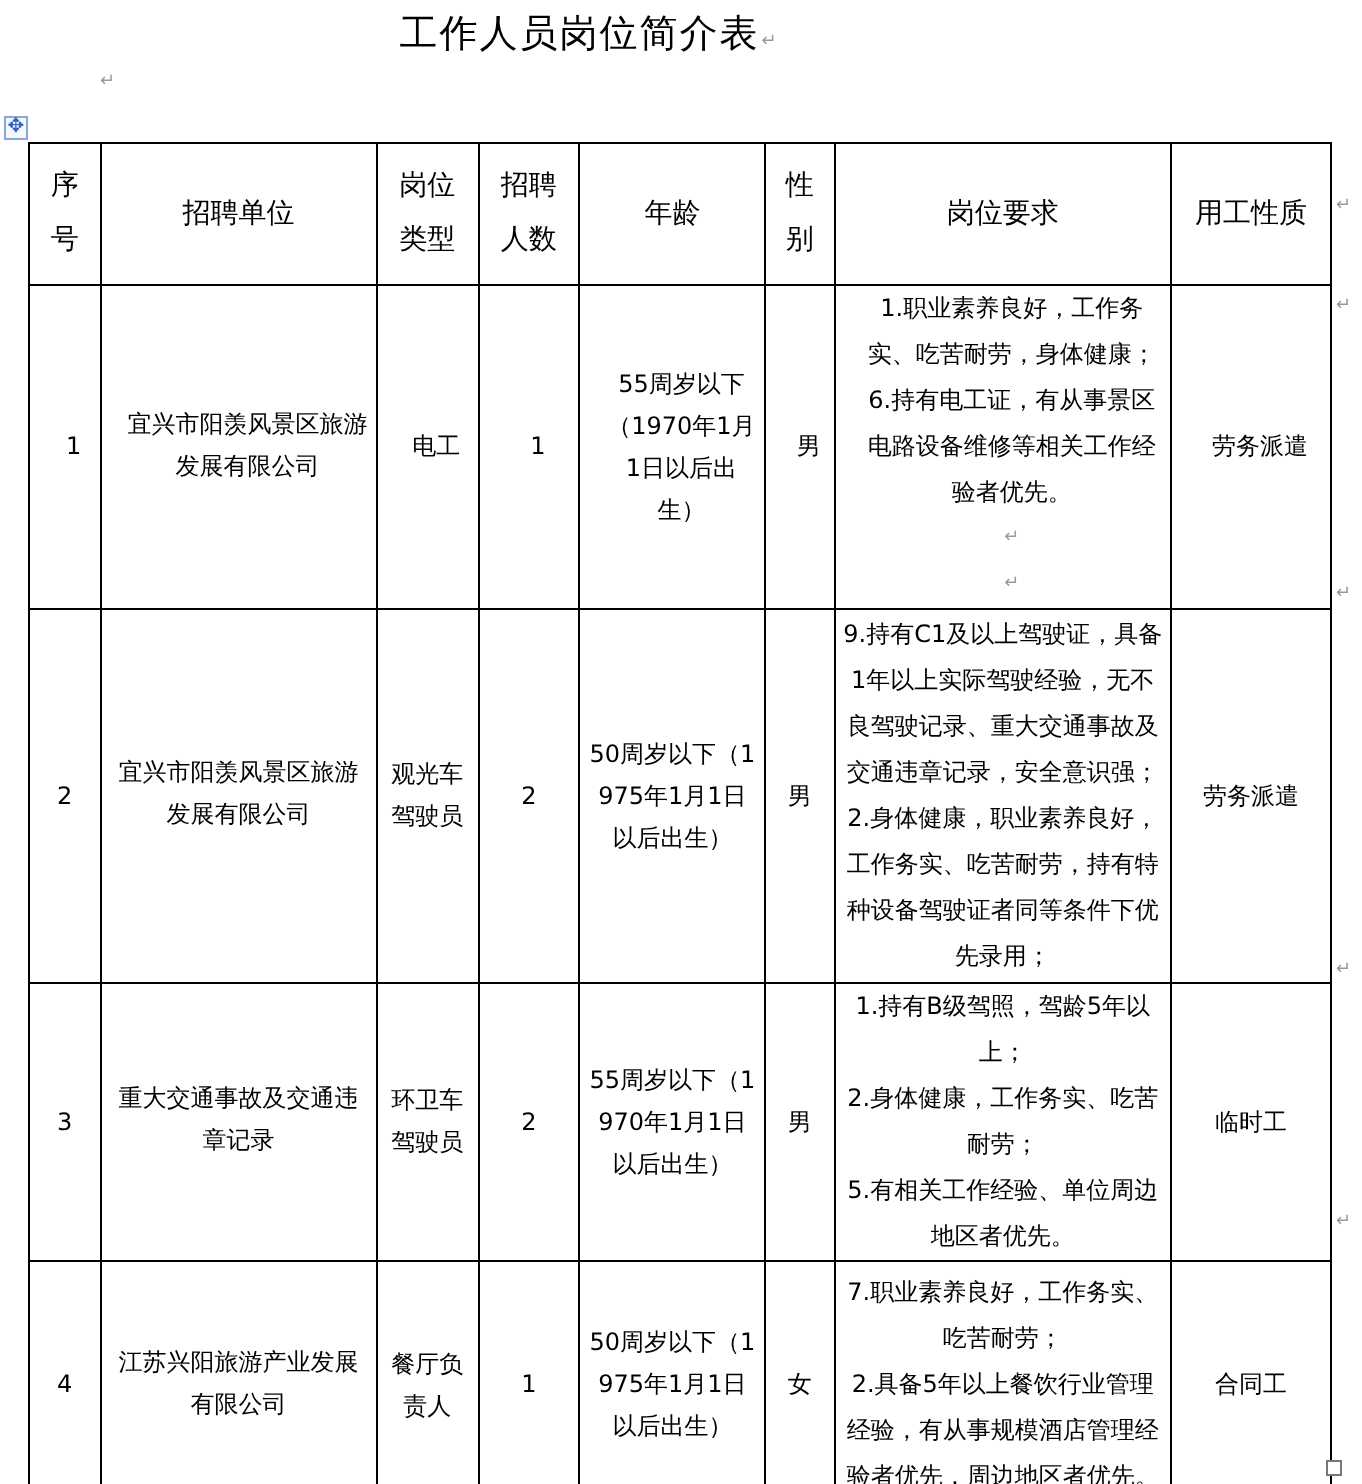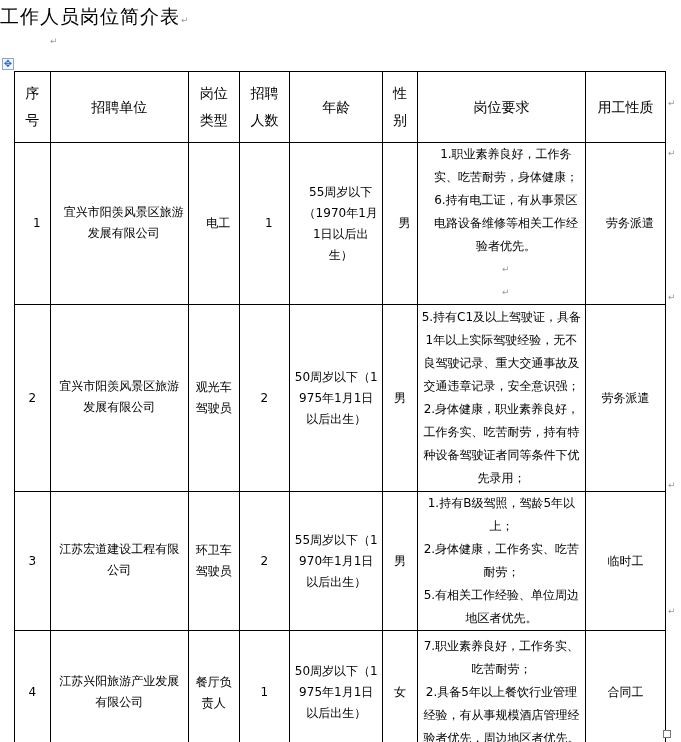--- a/index.html
+++ b/index.html
@@ -13,20 +13,21 @@
     position: relative;
     overflow: hidden;
     font-family: "DejaVu Sans", "Liberation Sans", sans-serif;
     color: #000;
   }
   .title {
     position: absolute;
     left: 0;
     top: 4px;
     width: 589px;
+    text-align: center;
     font-size: 19px;
     letter-spacing: 1px;
   }
   .title .para-mark { margin-left: 1px; }
   .para-mark {
     color: #9a9a9a;
     font-size: 9px;
     vertical-align: baseline;
   }
   .empty-para {
@@ -170,28 +171,28 @@
       <td>劳务派遣</td>
     </tr>
     <tr class="r2">
       <td>2</td>
       <td class="unit">宜兴市阳羡风景区旅游发展有限公司</td>
       <td>观光车驾驶员</td>
       <td>2</td>
       <td class="age">50周岁以下（1975年1月1日以后出生）</td>
       <td>男</td>
       <td class="req">
-        <span class="line">5.持有C1及以上驾驶证，具备1年以上实际驾驶经验，无不良驾驶记录、重大交通事故及交通违章记录，安全意识强；</span>
+        <span class="line">9.持有C1及以上驾驶证，具备1年以上实际驾驶经验，无不良驾驶记录、重大交通事故及交通违章记录，安全意识强；</span>
         <span class="line">2.身体健康，职业素养良好，工作务实、吃苦耐劳，持有特种设备驾驶证者同等条件下优先录用；</span>
       </td>
       <td>劳务派遣</td>
     </tr>
     <tr class="r3">
       <td>3</td>
-      <td class="unit">江苏宏道建设工程有限公司</td>
+      <td class="unit">重大交通事故及交通违章记录</td>
       <td>环卫车驾驶员</td>
       <td>2</td>
       <td class="age">55周岁以下（1970年1月1日以后出生）</td>
       <td>男</td>
       <td class="req">
         <span class="line">1.持有B级驾照，驾龄5年以上；</span>
         <span class="line">2.身体健康，工作务实、吃苦耐劳；</span>
         <span class="line">5.有相关工作经验、单位周边地区者优先。</span>
       </td>
       <td>临时工</td>

